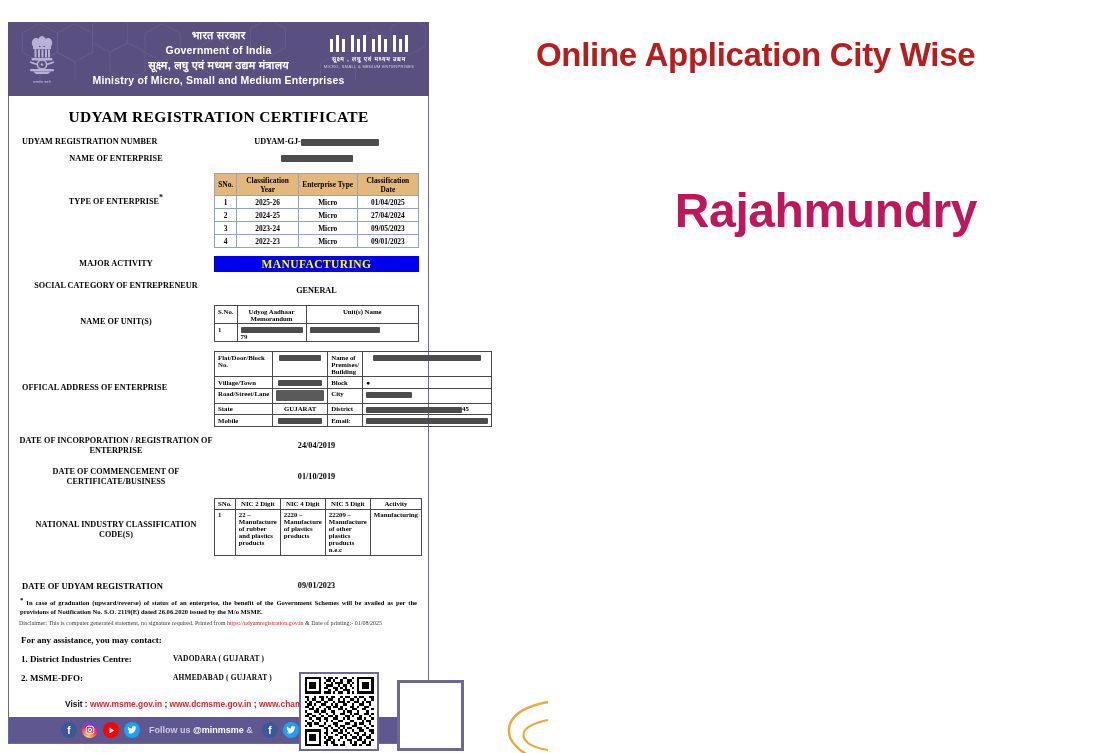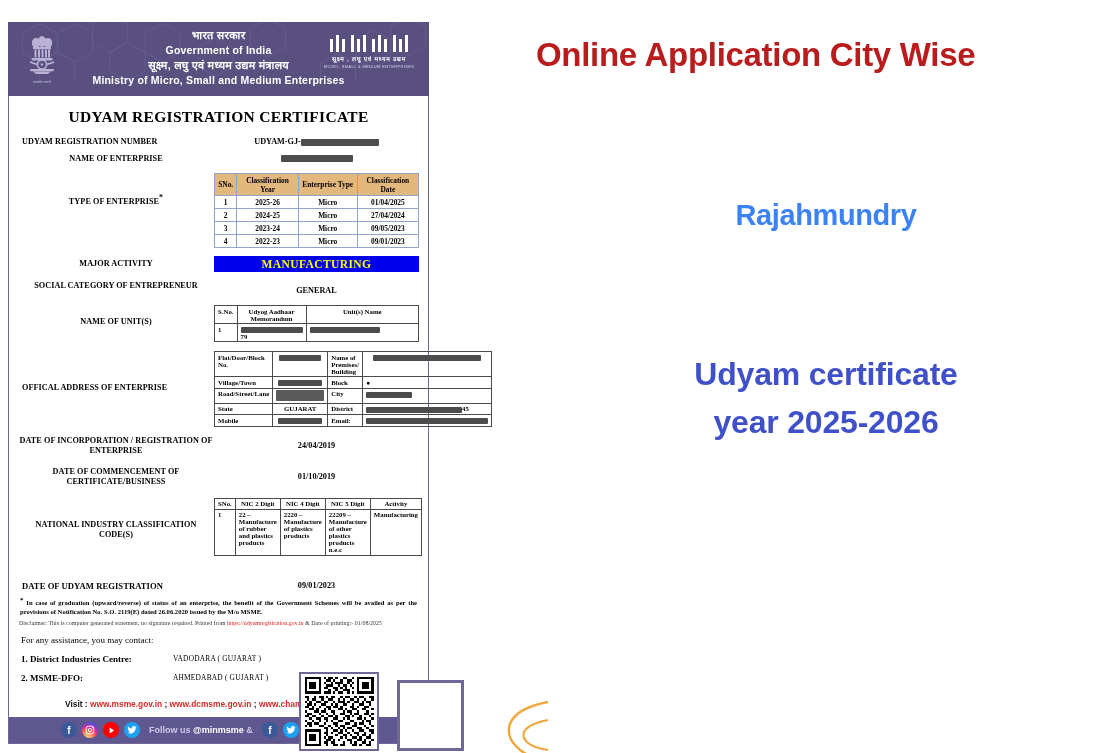--- a/index.html
+++ b/index.html
@@ -135,24 +135,24 @@
   .note-star {
     font-size: 6.6px; font-weight: bold; line-height: 8.6px;
     margin-top: 5px; text-align: justify;
     padding: 0 2px;
   }
   #disclaimer {
     font-size: 6px; color: #3a3a3a; margin-top: 3px; padding: 0 1px;
     white-space: nowrap;
   }
   #disclaimer a { color: #e02020; text-decoration: none; }
-  .contact-head { font-size: 9px; font-weight: normal; margin-top: 9px; padding-left: 3px; }
+  .contact-head { font-size: 9px; font-weight: bold; margin-top: 9px; padding-left: 3px; }
   .contact-row { display: flex; margin-top: 9px; padding-left: 3px; }
   .contact-row .c-lbl { width: 152px; font-size: 9px; font-weight: bold; }
-  .contact-row .c-val { font-size: 7.4px; font-weight: normal; letter-spacing: .2px; }
+  .contact-row .c-val { font-size: 7.4px; font-weight: bold; letter-spacing: .2px; }
 
   
   #visit-line {
     position: absolute; left: 0; right: 0; bottom: 34px;
     text-align: left; padding-left: 56px;
     font-size: 8.4px; font-weight: bold;
     font-family: "Liberation Sans", sans-serif;
   }
   #visit-line .vl-label { color: #111; }
   #visit-line .vl-url { color: #d92b2b; }
@@ -201,25 +201,25 @@
   
   #right-panel { position: absolute; left: 536px; top: 0; width: 580px; height: 753px; }
   #headline-top {
     position: absolute; left: 0; top: 36px; width: 580px;
     font-family: "Liberation Sans", sans-serif;
     font-size: 33px; font-weight: bold;
     color: #b91c1c; letter-spacing: -.3px;
     white-space: nowrap;
   }
   #headline-city {
-    position: absolute; left: 0; top: 199px; width: 580px;
+    position: absolute; left: 0; top: 183px; width: 580px;
     text-align: center;
     font-family: "Liberation Sans", sans-serif;
-    font-size: 29px; font-weight: bold;
-    color: #3b82f6; letter-spacing: -.4px;
+    font-size: 48px; font-weight: bold;
+    color: #be185d; letter-spacing: -.4px;
   }
   #headline-sub {
     position: absolute; left: 0; top: 350px; width: 580px;
     text-align: center;
     font-family: "Liberation Sans", sans-serif;
     font-size: 32px; font-weight: bold;
     color: #4050c8; line-height: 48px; letter-spacing: -.2px;
   }
 </style>
 </head>
@@ -753,19 +753,15 @@
           <rect x="26" y="28" width="2" height="1"></rect>
       </g>
     </svg>
   </div>
 
   <div id="white-box"></div>
 
   <div id="right-panel">
     <div id="headline-top">Online Application City Wise</div>
     <div id="headline-city">Rajahmundry</div>
-    <div id="headline-sub">
-      <div>Udyam certificate</div>
-      <div>year 2025-2026</div>
-    </div>
   </div>
 
 </div>
 
 </body></html>

